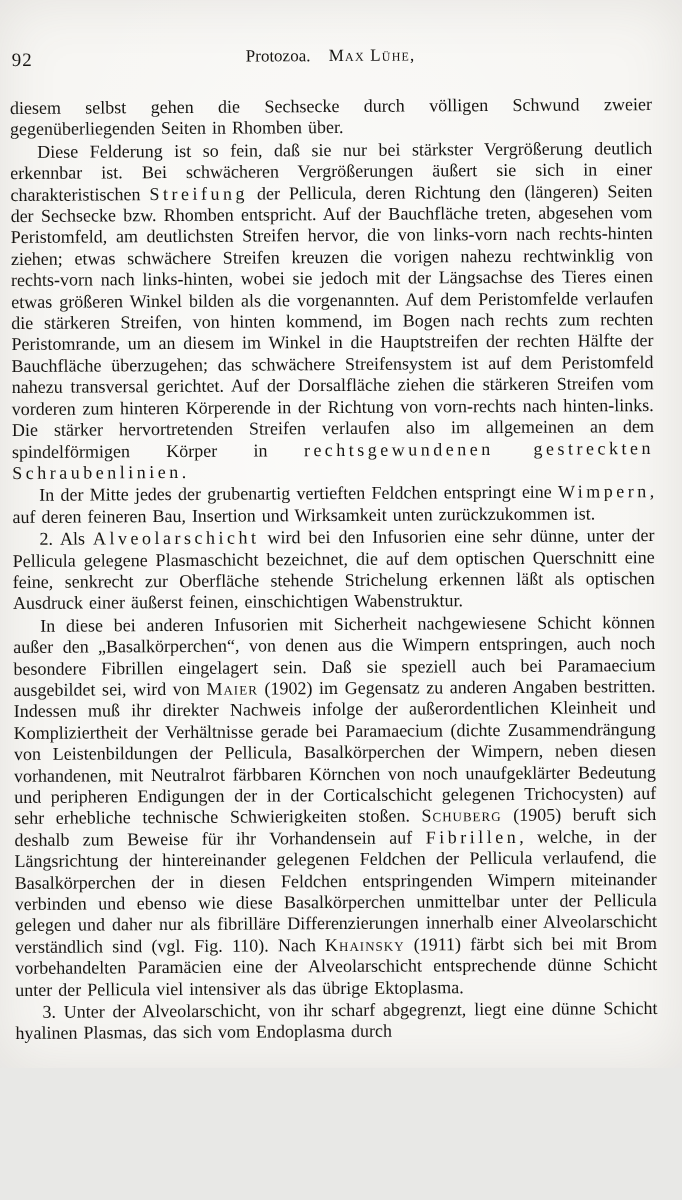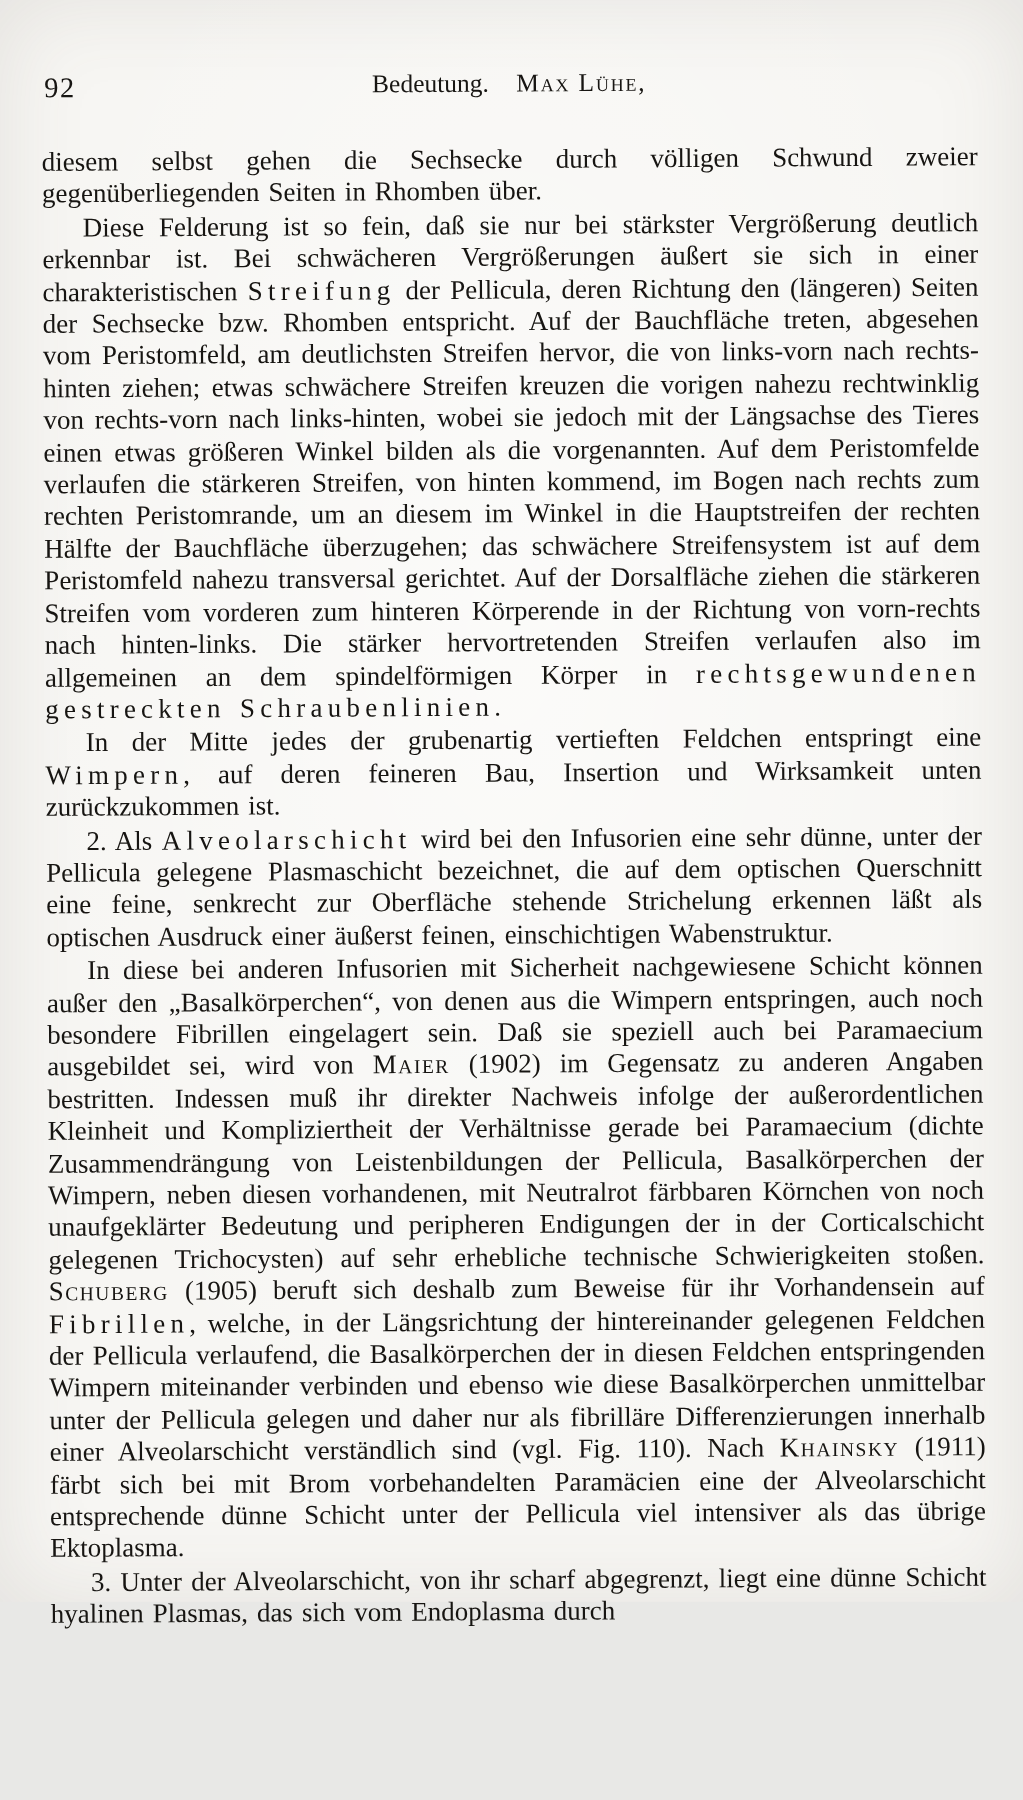--- a/index.html
+++ b/index.html
@@ -13,21 +13,21 @@
     background:#e8e8e6;
     font-family:"Liberation Serif","DejaVu Serif",serif;
   }
   .page{
     position:relative;
     width:682px;height:1068px;
     box-sizing:border-box;
     background:var(--paper);
     background-image:radial-gradient(ellipse at 50% 40%, rgba(255,255,255,.55), rgba(0,0,0,0) 70%);
     box-shadow:inset 0 0 60px rgba(90,85,70,.12);
-    padding:46px 28px 0 30px;
+    padding:46px 28px 0 12px;
   }
   .tilt{
     transform:rotate(-0.35deg);
     transform-origin:50% 40%;
   }
   .runhead{
     position:relative;
     height:26px;
     margin-bottom:24px;
     color:var(--ink);
@@ -56,21 +56,21 @@
   .smallcaps{font-variant:small-caps;letter-spacing:1px;}
 </style>
 </head>
 <body>
 
 <div class="page">
   <div class="tilt">
     <div class="runhead">
       <span class="pageno">92</span>
       <div class="running">
-        <span class="title">Bedeutung.</span>
+        <span class="title">Protozoa.</span>
         <span class="sc">Max Lühe,</span>
       </div>
     </div>
     <main>
         <p><span class="">diesem selbst gehen die Sechsecke durch völligen Schwund zweier gegenüberliegenden Seiten in Rhomben über.</span></p>
         <p class="indent"><span class="">Diese Felderung ist so fein, daß sie nur bei stärkster Vergrößerung deutlich erkennbar ist.  Bei schwächeren Vergrößerungen äußert sie sich in einer charakteristischen </span><span class="spaced">Streifung</span><span class=""> der Pellicula, deren Richtung den (längeren) Seiten der Sechsecke bzw. Rhomben entspricht.  Auf der Bauchfläche treten, abgesehen vom Peristomfeld, am deutlichsten Streifen hervor, die von links-vorn nach rechts-hinten ziehen; etwas schwächere Streifen kreuzen die vorigen nahezu rechtwinklig von rechts-vorn nach links-hinten, wobei sie jedoch mit der Längsachse des Tieres einen etwas größeren Winkel bilden als die vorgenannten.  Auf dem Peristomfelde verlaufen die stärkeren Streifen, von hinten kommend, im Bogen nach rechts zum rechten Peristomrande, um an diesem im Winkel in die Hauptstreifen der rechten Hälfte der Bauchfläche überzugehen; das schwächere Streifensystem ist auf dem Peristomfeld nahezu transversal gerichtet.  Auf der Dorsalfläche ziehen die stärkeren Streifen vom vorderen zum hinteren Körperende in der Richtung von vorn-rechts nach hinten-links.  Die stärker hervortretenden Streifen verlaufen also im allgemeinen an dem spindelförmigen Körper in </span><span class="spaced">rechtsgewundenen gestreckten Schraubenlinien.</span></p>
         <p class="indent"><span class="">In der Mitte jedes der grubenartig vertieften Feldchen entspringt eine </span><span class="spaced">Wimpern</span><span class="">, auf deren feineren Bau, Insertion und Wirksamkeit unten zurückzukommen ist.</span></p>
         <p class="indent"><span class="">2. Als </span><span class="spaced">Alveolarschicht</span><span class=""> wird bei den Infusorien eine sehr dünne, unter der Pellicula gelegene Plasmaschicht bezeichnet, die auf dem optischen Querschnitt eine feine, senkrecht zur Oberfläche stehende Strichelung erkennen läßt als optischen Ausdruck einer äußerst feinen, einschichtigen Wabenstruktur.</span></p>
         <p class="indent"><span class="">In diese bei anderen Infusorien mit Sicherheit nachgewiesene Schicht können außer den „Basalkörperchen“, von denen aus die Wimpern entspringen, auch noch besondere Fibrillen eingelagert sein. Daß sie speziell auch bei Paramaecium ausgebildet sei, wird von </span><span class="smallcaps">Maier</span><span class=""> (1902) im Gegensatz zu anderen Angaben bestritten.  Indessen muß ihr direkter Nachweis infolge der außerordentlichen Kleinheit und Kompliziertheit der Verhältnisse gerade bei Paramaecium (dichte Zusammendrängung von Leistenbildungen der Pellicula, Basalkörperchen der Wimpern, neben diesen vorhandenen, mit Neutralrot färbbaren Körnchen von noch unaufgeklärter Bedeutung und peripheren Endigungen der in der Corticalschicht gelegenen Trichocysten) auf sehr erhebliche technische Schwierigkeiten stoßen.  </span><span class="smallcaps">Schuberg</span><span class=""> (1905) beruft sich deshalb zum Beweise für ihr Vorhandensein auf </span><span class="spaced">Fibrillen</span><span class="">, welche, in der Längsrichtung der hintereinander gelegenen Feldchen der Pellicula verlaufend, die Basalkörperchen der in diesen Feldchen entspringenden Wimpern miteinander verbinden und ebenso wie diese Basalkörperchen unmittelbar unter der Pellicula gelegen und daher nur als fibrilläre Differenzierungen innerhalb einer Alveolarschicht verständlich sind (vgl. Fig. 110).  Nach </span><span class="smallcaps">Khainsky</span><span class=""> (1911) färbt sich bei mit Brom vorbehandelten Paramäcien eine der Alveolarschicht entsprechende dünne Schicht unter der Pellicula viel intensiver als das übrige Ektoplasma.</span></p>
         <p class="indent"><span class="">3. Unter der Alveolarschicht, von ihr scharf abgegrenzt, liegt eine dünne Schicht hyalinen Plasmas, das sich vom Endoplasma durch</span></p>

